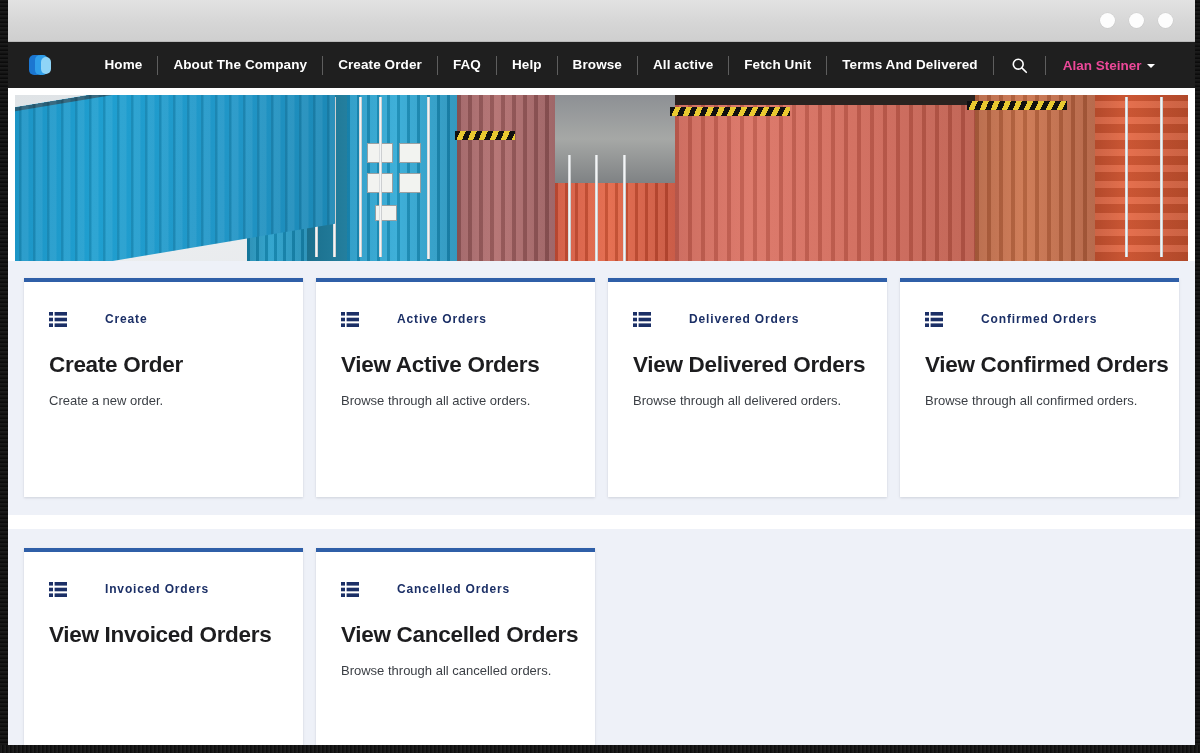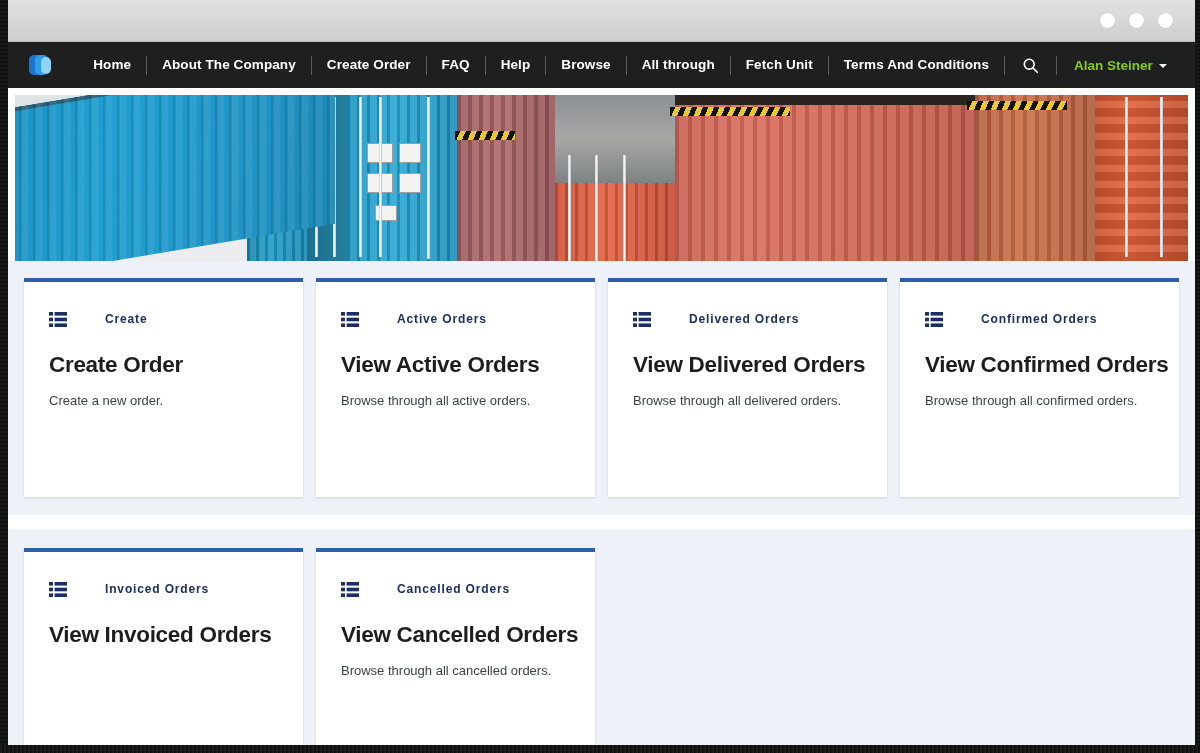--- a/index.html
+++ b/index.html
@@ -104,21 +104,21 @@
     background: #5e5e5e;
     flex: 0 0 1px;
   }
   .nav-icon-btn {
     padding: 0 17px;
     display: flex;
     align-items: center;
     cursor: pointer;
   }
   .nav-user {
-    color: #84cc16;
+    color: #ec4899;
     font-size: 13.5px;
     font-weight: bold;
     padding: 0 16px 0 17px;
     white-space: nowrap;
     cursor: pointer;
     display: flex;
     align-items: center;
     gap: 6px;
   }
   .caret-down {
@@ -359,25 +359,25 @@
       <div class="nav-item">About The Company</div>
       <div class="nav-sep"></div>
       <div class="nav-item">Create Order</div>
       <div class="nav-sep"></div>
       <div class="nav-item">FAQ</div>
       <div class="nav-sep"></div>
       <div class="nav-item">Help</div>
       <div class="nav-sep"></div>
       <div class="nav-item">Browse</div>
       <div class="nav-sep"></div>
-      <div class="nav-item">All through</div>
+      <div class="nav-item">All active</div>
       <div class="nav-sep"></div>
       <div class="nav-item">Fetch Unit</div>
       <div class="nav-sep"></div>
-      <div class="nav-item">Terms And Conditions</div>
+      <div class="nav-item">Terms And Delivered</div>
       <div class="nav-sep"></div>
 
       <div class="nav-icon-btn">
         <svg width="17" height="17" viewBox="0 0 20 20" aria-hidden="true">
           <circle cx="8.5" cy="8.5" r="5.8" fill="none" stroke="#ffffff" stroke-width="1.9"></circle>
           <line x1="12.8" y1="12.8" x2="18" y2="18" stroke="#ffffff" stroke-width="1.9" stroke-linecap="round"></line>
         </svg>
       </div>
 
       <div class="nav-sep"></div>

